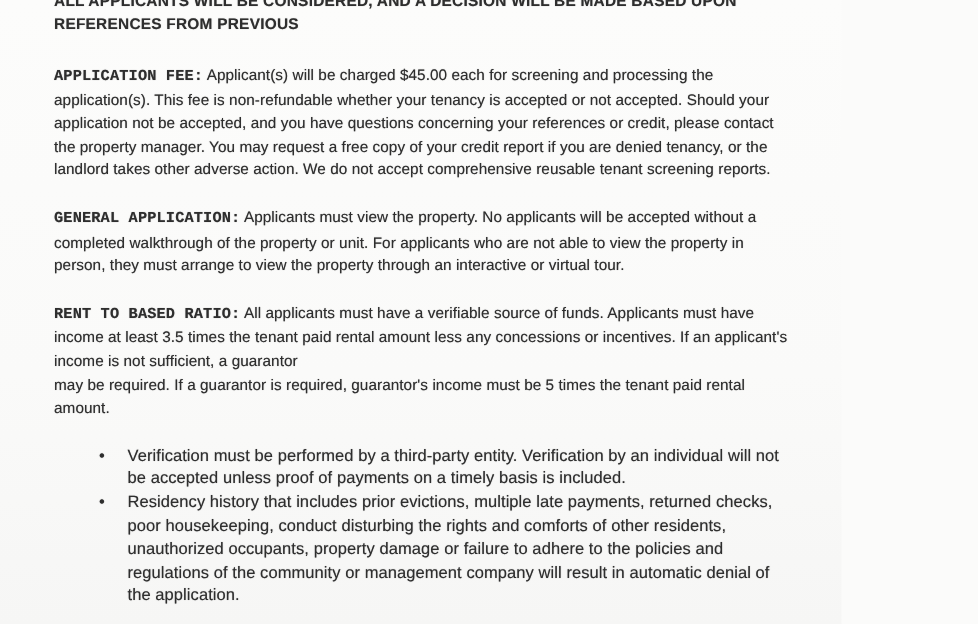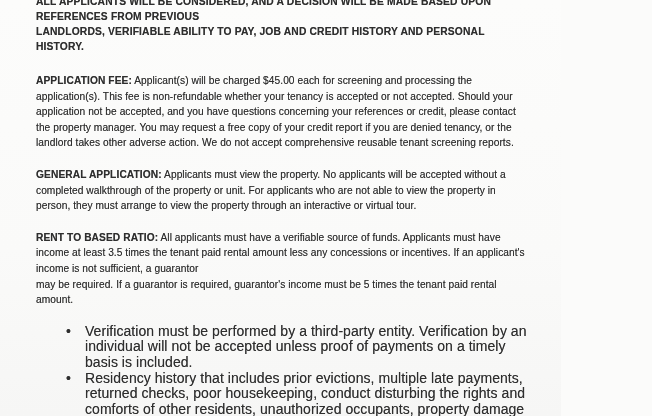--- a/index.html
+++ b/index.html
@@ -32,48 +32,47 @@
     letter-spacing: 0.15px;
   }
   .section { margin-top: 16px; }
   .header + #sections .section:first-child { margin-top: 19px; }
   .para {
     margin: 0;
     font-size: 10.2px;
     line-height: 15.6px;
     letter-spacing: 0.05px;
   }
-  .label { font-weight: bold; letter-spacing: 0.1px; }
+  .label { font-weight: bold; letter-spacing: 0.1px; font-family: Liberation Mono, monospace; }
   .body { white-space: pre-wrap; margin-top: 33px; }
   ul.bullets {
     margin: 0;
     padding: 0;
     list-style: none;
   }
   ul.bullets li {
     position: relative;
     padding-left: 49px;
-    font-size: 14px;
+    font-size: 11px;
     line-height: 15.6px;
     letter-spacing: 0.05px;
   }
   ul.bullets li::before {
     content: "\2022";
     position: absolute;
     left: 30px;
     top: 0;
   }
 </style>
 </head>
 <body>
 
 <div class="page">
   <div class="header">
     <div class="hline">ALL APPLICANTS WILL BE CONSIDERED, AND A DECISION WILL BE MADE BASED UPON REFERENCES FROM PREVIOUS</div>
-    <div class="hline">LANDLORDS, VERIFIABLE ABILITY TO PAY, JOB AND CREDIT HISTORY AND PERSONAL HISTORY.</div>
   </div>
   <div id="sections">
   <div class="section">
     <p class="para"><b class="label">APPLICATION FEE:</b> <span class="body">Applicant(s) will be charged $45.00 each for screening and processing the application(s). This fee is non-refundable whether your tenancy is accepted or not accepted. Should your application not be accepted, and you have questions concerning your references or credit, please contact the property manager. You may request a free copy of your credit report if you are denied tenancy, or the landlord takes other adverse action. We do not accept comprehensive reusable tenant screening reports.</span></p>
 
   </div>
 
   <div class="section">
     <p class="para"><b class="label">GENERAL APPLICATION:</b> <span class="body">Applicants must view the property. No applicants will be accepted without a completed walkthrough of the property or unit. For applicants who are not able to view the property in person, they must arrange to view the property through an interactive or virtual tour.</span></p>
 

